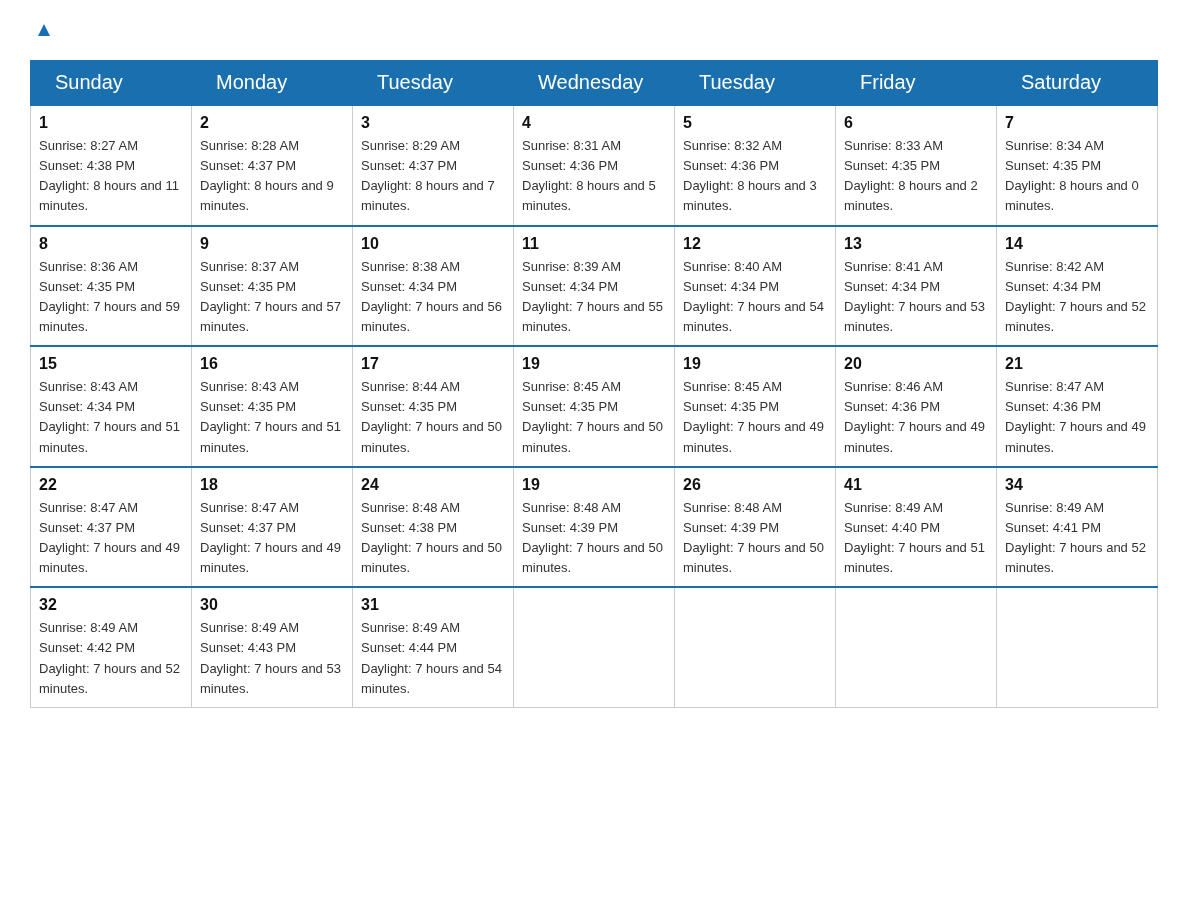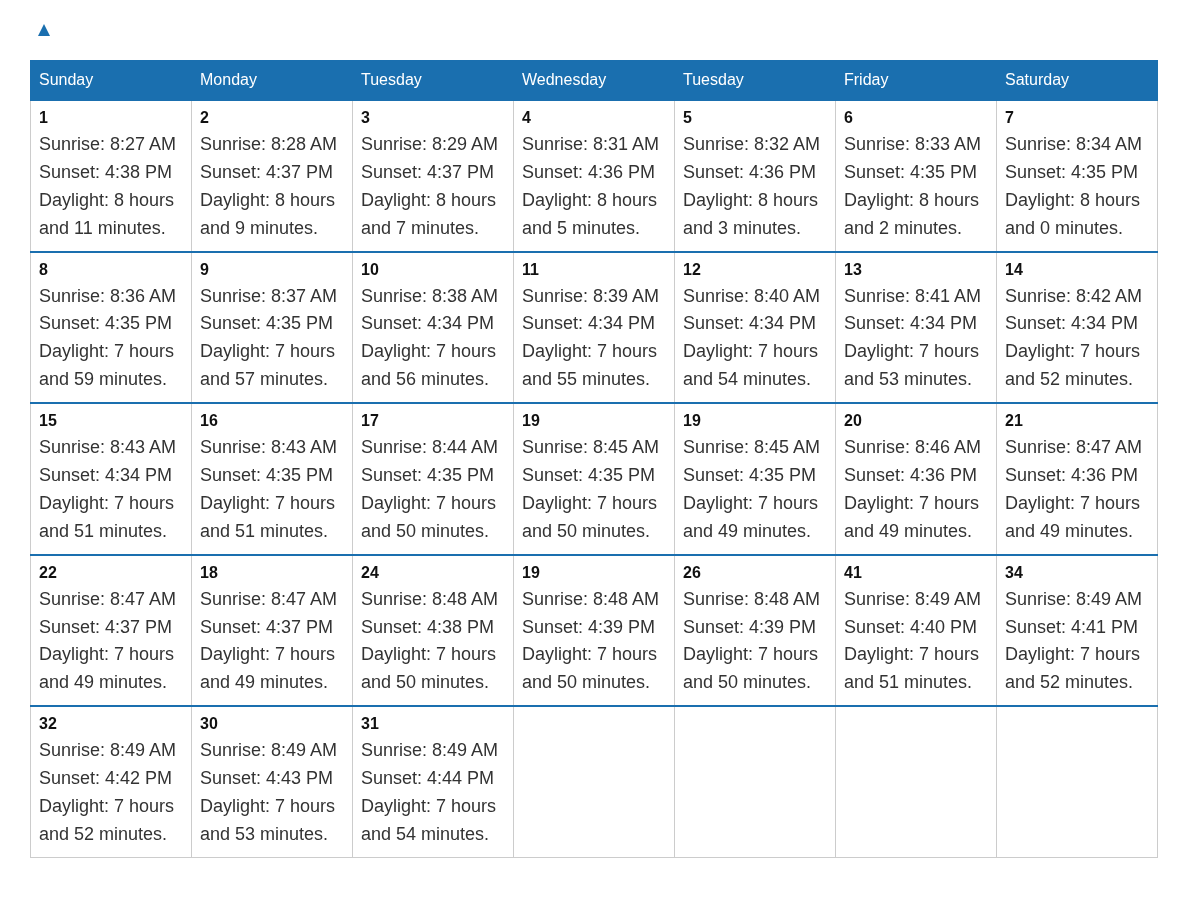--- a/index.html
+++ b/index.html
@@ -46,22 +46,22 @@
       margin-top: 4px;
     }
     table {
       width: 100%;
       border-collapse: collapse;
       table-layout: fixed;
     }
     thead tr th {
       background-color: #1a6faf;
       color: #fff;
-      padding: 10px 8px;
-      font-size: 16px;
+      padding: 10px 24px;
+      font-size: 20px;
       font-weight: normal;
       text-align: left;
       border: 1px solid #1a6faf;
     }
     tbody tr td {
       vertical-align: top;
       padding: 8px 8px;
       font-size: 13px;
       color: #222;
       border: 1px solid #ccc;
@@ -69,21 +69,21 @@
       height: 110px;
     }
     tbody tr td .day-num {
       font-size: 16px;
       font-weight: bold;
       color: #111;
       display: block;
       margin-bottom: 4px;
     }
     tbody tr td .day-info {
-      font-size: 18px;
+      font-size: 13px;
       color: #333;
       line-height: 1.55;
     }
     tbody tr td.empty {
       background: #fff;
       border-top: 2px solid #1a6faf;
     }
   </style>
 </head>
 <body>

